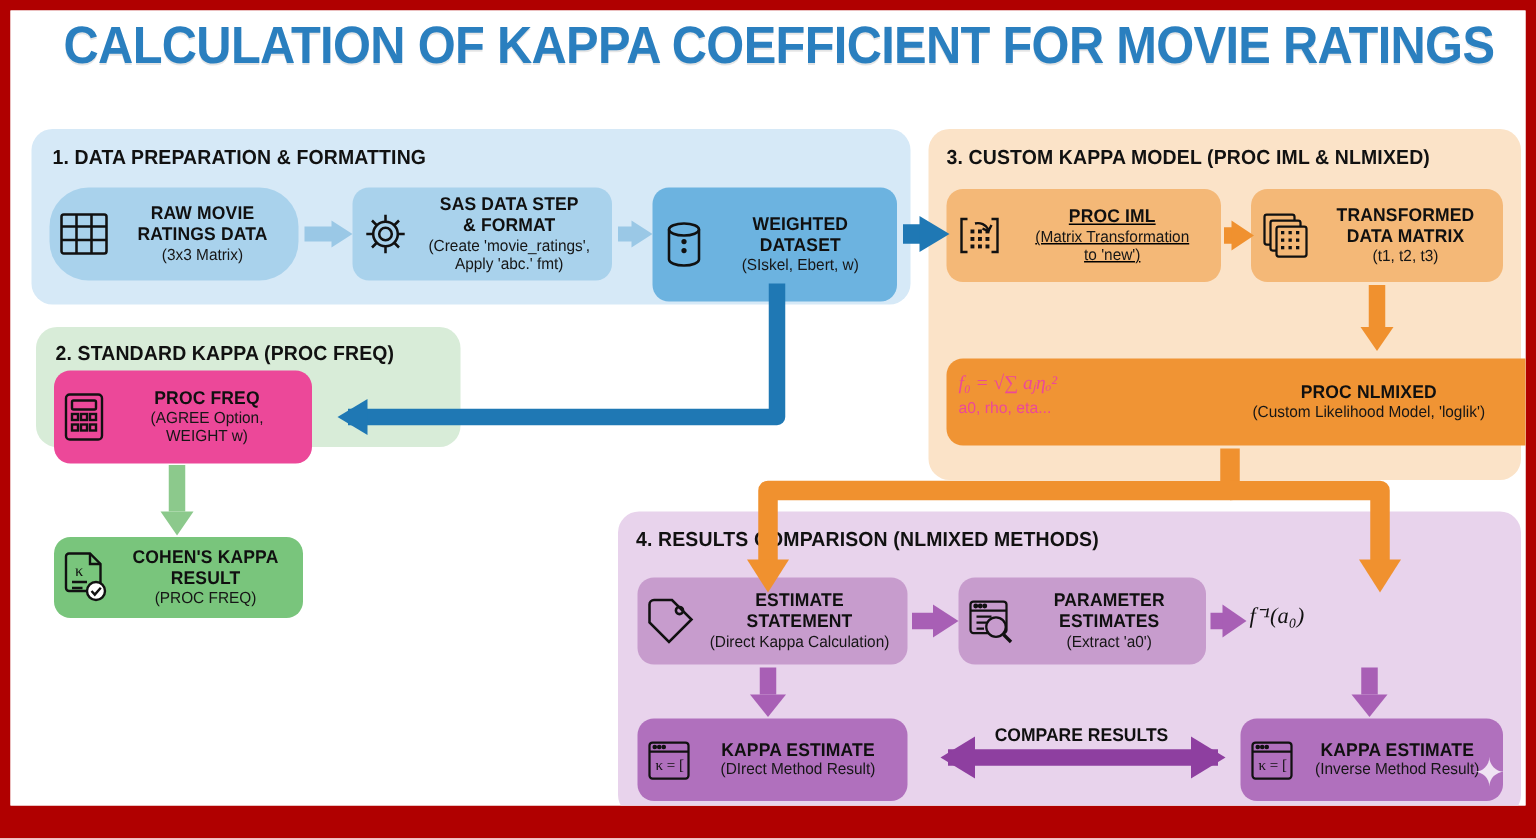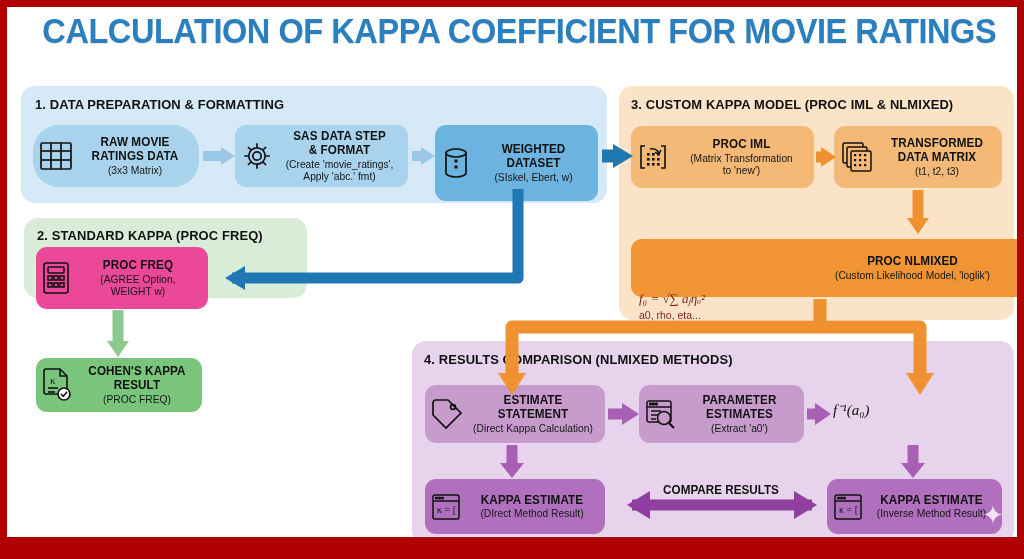--- a/index.html
+++ b/index.html
@@ -103,21 +103,21 @@
   .pu-d { background: #b070bd; }
 
   
   #n-raw      { left: 26px;  top: 118px; width: 166px; height: 62px; border-radius: 26px; }
   #n-sas      { left: 228px; top: 118px; width: 173px; height: 62px; }
   #n-wds      { left: 428px; top: 118px; width: 163px; height: 76px; }
   
   #n-freq     { left: 29px;  top: 240px; width: 172px; height: 62px; }
   #n-cohen    { left: 29px;  top: 351px; width: 166px; height: 54px; }
   
-  #n-iml      { left: 624px; top: 119px; width: 183px; height: 62px; }
+  #n-iml      { left: 624px; top: 119px; width: 183px; height: 62px; text-decoration: underline; }
   #n-tdm      { left: 827px; top: 119px; width: 168px; height: 62px; }
   #n-nlm      { left: 624px; top: 232px; width: 443px; height: 58px; }
   
   #n-est      { left: 418px; top: 378px; width: 180px; height: 58px; }
   #n-par      { left: 632px; top: 378px; width: 165px; height: 58px; }
   #n-dstep    { left: 820px; top: 378px; width: 175px; height: 58px; }
   #n-kd       { left: 418px; top: 472px; width: 180px; height: 55px; }
   #n-ki       { left: 820px; top: 472px; width: 175px; height: 55px; }
 
   
@@ -130,23 +130,22 @@
   #cmp-sub {
     position: absolute; left: 614px; top: 511px; width: 200px;
     text-align: center;
     font-size: 10.7px; color: #161616;
   }
 
   
   #formula {
     position: absolute; left: 632px; top: 238px;
     width: 120px;
-    color: #7f1d1d;
+    color: #ec4899;
     font-family: "Liberation Serif", serif;
-    margin-top: 44px;
   }
   #formula .fx { font-size: 13px; font-style: italic; }
   #formula .fvars { font-size: 10.5px; font-family: "Liberation Sans", sans-serif; display:block; margin-top:2px;}
   #inv-f {
     position: absolute; left: 826px; top: 392px;
     font-family: "Liberation Serif", serif;
     font-style: italic;
     font-size: 15px;
     color: #111;
   }

